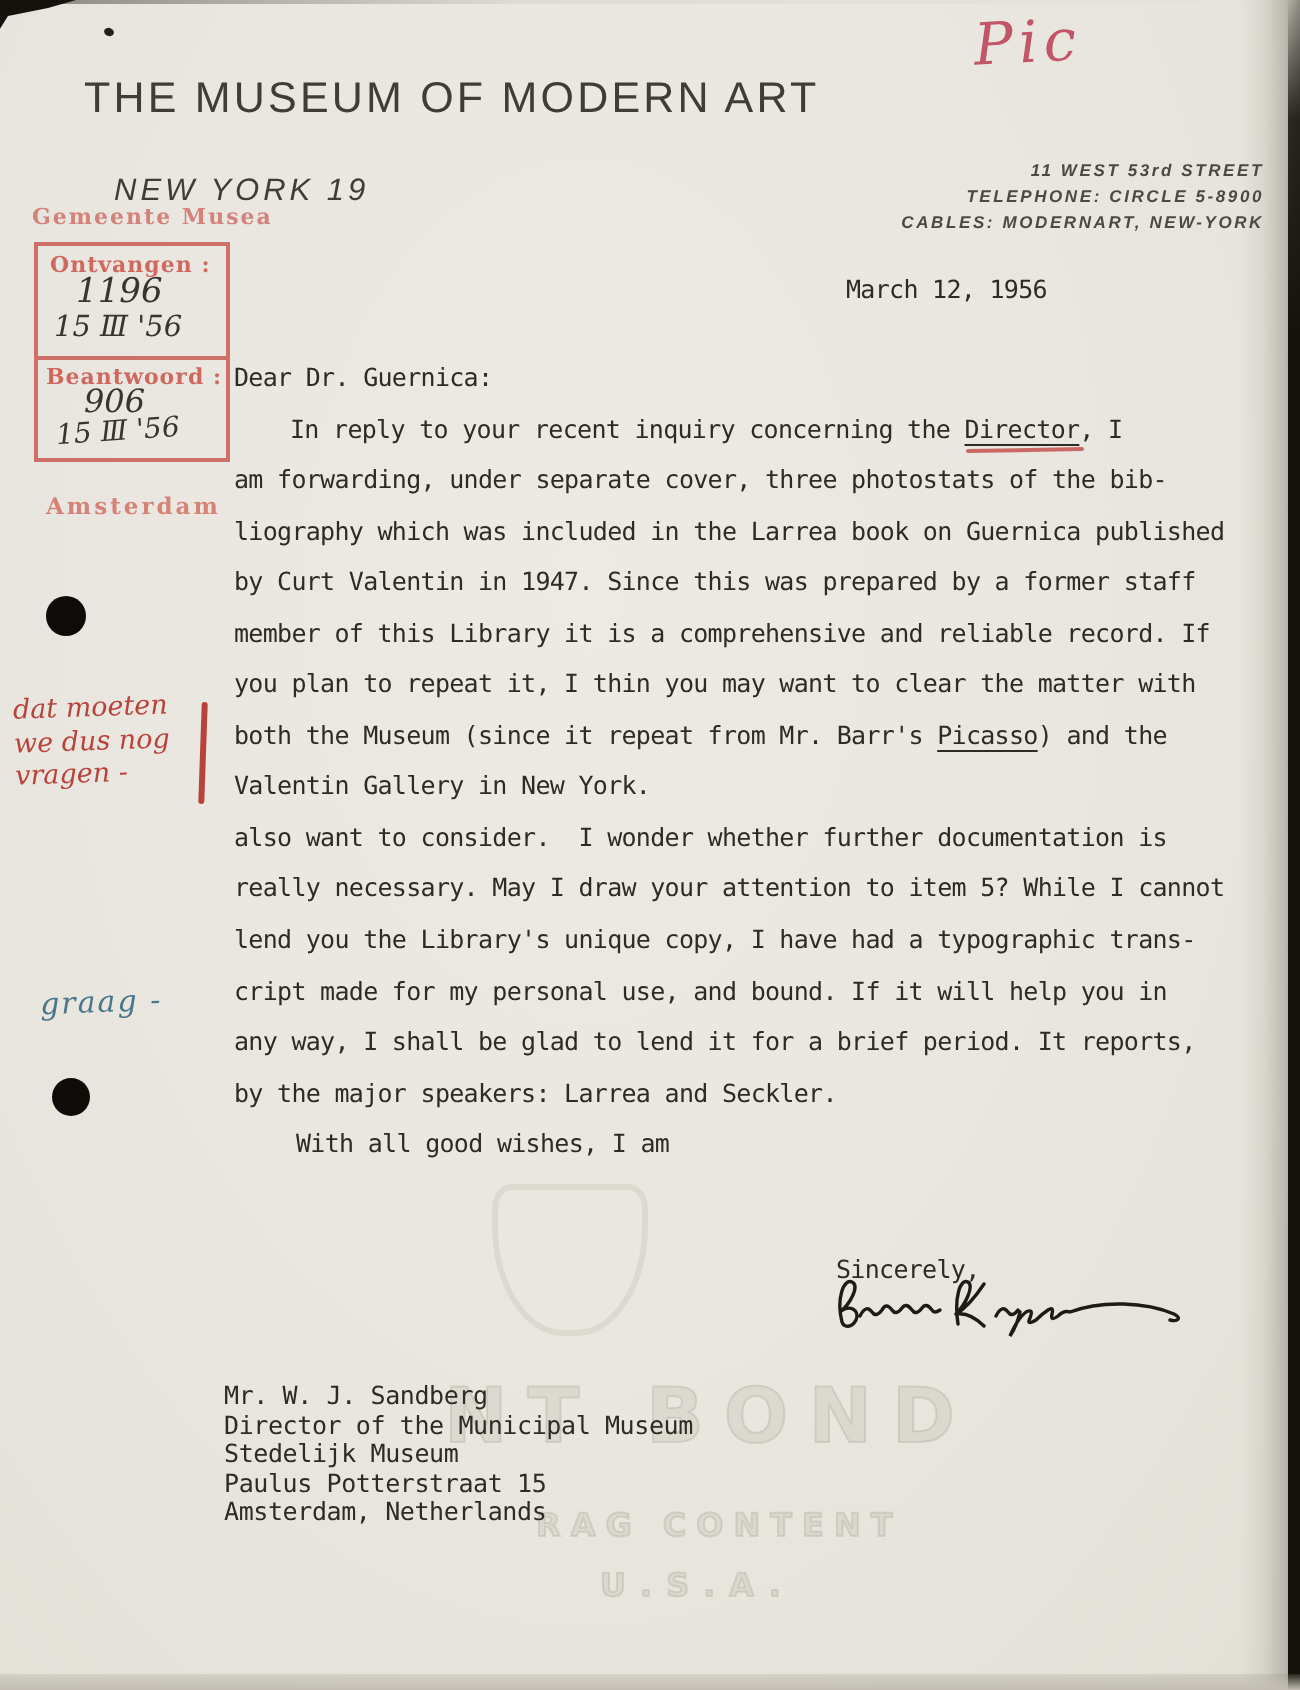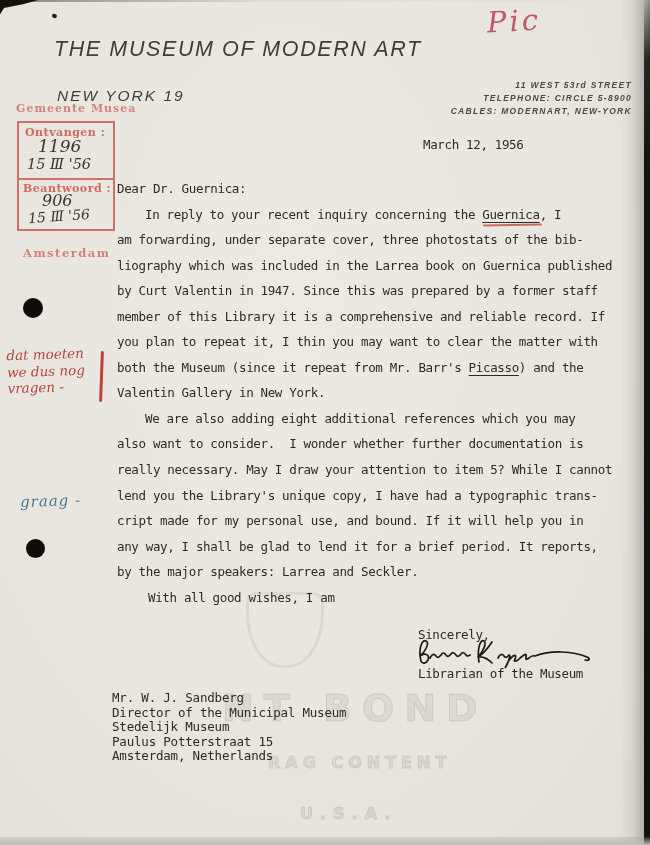--- a/index.html
+++ b/index.html
@@ -5,21 +5,21 @@
   html,body { margin:0; padding:0; background:#23211c; }
   #page {
     position:relative; width:650px; height:845px; overflow:hidden;
     background:#e9e6df;
     background-image: radial-gradient(ellipse at 45% 35%, #edeae3 0%, #e9e6df 55%, #e3e0d8 100%);
     font-family:"DejaVu Sans Mono", monospace;
   }
   .abs { position:absolute; }
 
   
-  .lh-title { left:54px; top:37px; font-family:"Liberation Sans",sans-serif; font-style:italic;
+  .lh-title { left:42px; top:37px; font-family:"Liberation Sans",sans-serif; 
     font-size:21.5px; letter-spacing:1.6px; color:#3e3d38; white-space:nowrap; }
   .lh-city  { left:57px; top:87px; font-family:"Liberation Sans",sans-serif; font-style:italic;
     font-size:15.5px; letter-spacing:2px; color:#3e3d38;text-align:right; }
   .lh-addr  { right:18px; top:79px; text-align:right; font-family:"Liberation Sans",sans-serif;
     font-style:italic; font-weight:bold; font-size:8.5px; letter-spacing:1.3px;
     color:#4a4944; line-height:13px; white-space:nowrap; }
 
   
   .pic { left:487px; top:4px; font-family:"DejaVu Serif",serif; font-style:italic;
     font-size:29px; color:#c25669; letter-spacing:3px; transform:rotate(-3deg); }
@@ -65,21 +65,21 @@
   .closing { left:418px; top:627px; }
   .sig { left:413px; top:636px; }
   .signer { left:418px; top:666px; }
   .recipient { left:112px; top:691px; line-height:14.5px; letter-spacing:-0.2px; }
 
   
   .wm { font-family:"DejaVu Sans",sans-serif; font-weight:bold;
     color:rgba(158,150,130,.16); -webkit-text-stroke:1px rgba(145,137,117,.22); white-space:nowrap; }
   .wm1 { left:222px; top:686px; font-size:38px; letter-spacing:10px; }
   .wm2 { left:268px; top:753px; font-size:16px; letter-spacing:5px; }
-  .wm3 { left:300px; top:804px; font-size:16px; letter-spacing:7px; }
+  .wm3 { left:300px; top:783px; font-size:16px; letter-spacing:7px; }
   .wm-emblem { left:246px; top:592px; width:72px; height:70px;
     border:3px solid rgba(150,142,122,.15);
     border-radius:10px 10px 46% 46% / 12px 12px 72% 72%; }
 
   
   .edge-top { left:0; right:0; top:0; height:2px;
     background:linear-gradient(to right, rgba(40,38,30,.5), rgba(40,38,30,.06) 40%, rgba(40,38,30,0)); }
   .corner-tl { left:0; top:0; width:40px; height:16px; background:#14120d;
     -webkit-clip-path:polygon(0 0,95% 0,60% 25%,10% 50%,0 90%);
     clip-path:polygon(0 0,95% 0,60% 25%,10% 50%,0 90%); }
@@ -134,46 +134,44 @@
       <div>dat moeten</div>
       <div>we dus nog</div>
       <div>vragen  -</div>
     </div>
   <div class="abs red-mark-line"></div>
   <div class="abs blue-note">graag -</div>
 
   <div class="abs typed date">March 12, 1956</div>
   <div class="abs typed body-text">
       <div class="bline"><span>Dear Dr. Guernica:</span></div>
-      <div class="bline ind1"><span>In reply to your recent inquiry concerning the </span><span class="u-redblack">Guernica</span><span>, I</span></div>
+      <div class="bline ind1"><span>In reply to your recent inquiry concerning the </span><span class="u-redblack">Director</span><span>, I</span></div>
       <div class="bline"><span>am forwarding, under separate cover, three photostats of the bib-</span></div>
       <div class="bline"><span>liography which was included in the Larrea book on Guernica published</span></div>
       <div class="bline"><span>by Curt Valentin in 1947. Since this was prepared by a former staff</span></div>
       <div class="bline"><span>member of this Library it is a comprehensive and reliable record. If</span></div>
       <div class="bline"><span>you plan to repeat it, I thin you may want to clear the matter with</span></div>
       <div class="bline"><span>both the Museum (since it repeat from Mr. Barr's </span><span class="u-black">Picasso</span><span>) and the</span></div>
       <div class="bline"><span>Valentin Gallery in New York.</span></div>
-      <div class="bline ind1"><span>We are also adding eight additional references which you may</span></div>
       <div class="bline"><span>also want to consider.  I wonder whether further documentation is</span></div>
       <div class="bline"><span>really necessary. May I draw your attention to item 5? While I cannot</span></div>
       <div class="bline"><span>lend you the Library's unique copy, I have had a typographic trans-</span></div>
       <div class="bline"><span>cript made for my personal use, and bound. If it will help you in</span></div>
       <div class="bline"><span>any way, I shall be glad to lend it for a brief period. It reports,</span></div>
       <div class="bline"><span>by the major speakers: Larrea and Seckler.</span></div>
       <div class="bline ind2"><span>With all good wishes, I am</span></div>
     </div>
   <div class="abs typed closing">Sincerely,</div>
 
   <div class="abs sig" aria-label="Bernard Karpel">
     <svg width="185" height="34" viewBox="0 0 185 34" fill="none">
       <path d="M8,25 C5,13 9,3 13,5 C17,7 12,16 7,20 C12,16 17,19 15,24 C13,28 9,28 8,25 M17,22 Q20,16 23,20 Q25,23 28,19 Q30,15 33,19 Q35,22 38,18 Q40,15 43,19 Q45,22 48,18 Q50,15 53,19 Q54,21 57,19" stroke="#1d1b16" stroke-width="1.7" stroke-linecap="round" fill="none"></path>
       <path d="M66,26 C64,13 67,3 71,5 C74,7 70,16 65,21 M79,6 C75,12 70,18 65,21 C71,20 76,24 79,27 M85,22 Q88,16 91,20 Q93,23 96,19 M97,20 Q95,28 92,32 Q96,23 100,20 Q104,18 102,23 Q100,27 105,24 Q108,21 111,19 Q114,17 113,21 Q112,25 116,22 Q119,19 122,20 C138,14 160,15 174,21 C178,23 176,25 172,24" stroke="#1d1b16" stroke-width="1.7" stroke-linecap="round" fill="none"></path>
     </svg>
   </div>
-  <div class="abs typed signer">Librarian of the Museum</div>
 
   <div class="abs typed recipient">
       <div>Mr. W. J. Sandberg</div>
       <div>Director of the Municipal Museum</div>
       <div>Stedelijk Museum</div>
       <div>Paulus Potterstraat 15</div>
       <div>Amsterdam, Netherlands</div>
     </div>
 
   <div class="abs edge-top"></div>

